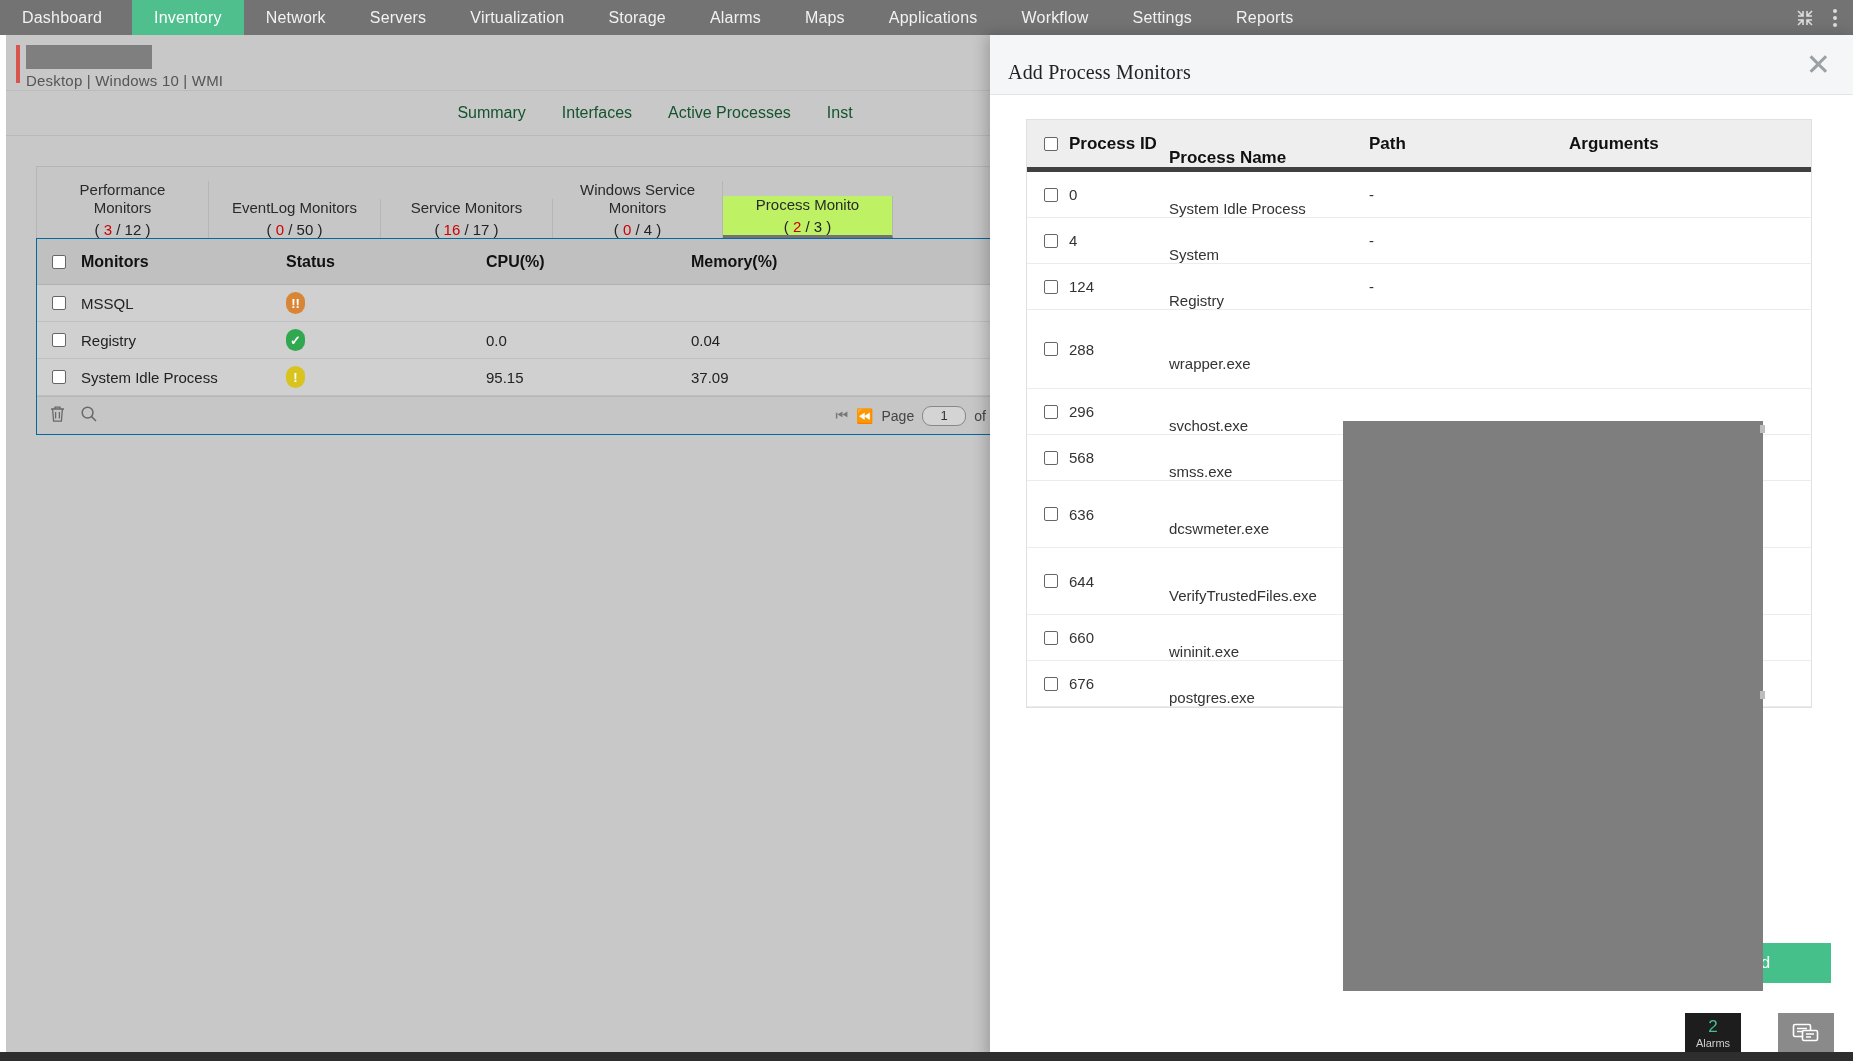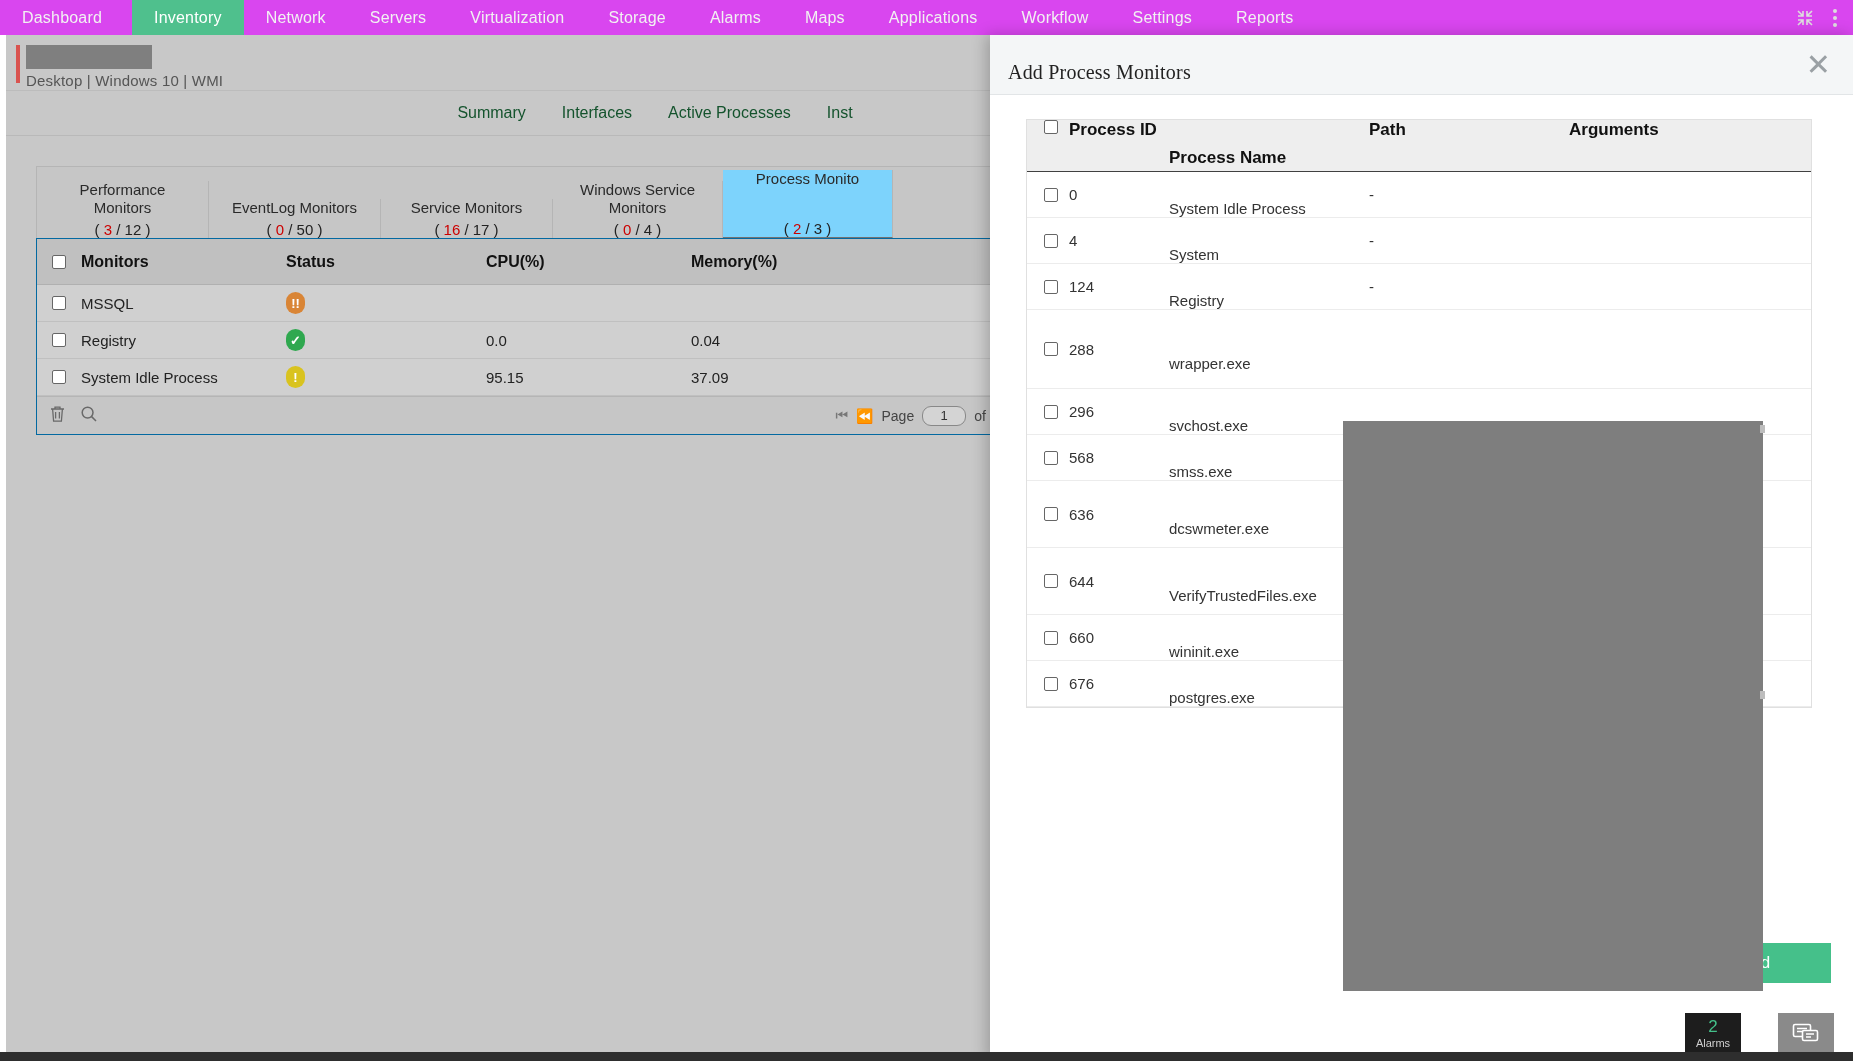--- a/index.html
+++ b/index.html
@@ -6,21 +6,21 @@
   html, body {
     width: 1853px; height: 1061px;
     font-family: "Liberation Sans", sans-serif;
     background: #ffffff; overflow: hidden;
   }
   #root { position: relative; width: 1853px; height: 1061px; background:#fff; }
 
   
   .topnav {
     position: absolute; left:0; top:0; width:1853px; height:35px;
-    background:#d946ef; display:flex; align-items:stretch;
+    background:#737373; display:flex; align-items:stretch;
   }
   .nav-items { display:flex; align-items:stretch; }
   .nav-item {
     display:flex; align-items:center; justify-content:center;
     padding: 0 22px; color:#f2f2f2; font-size:16px; letter-spacing:.2px;
     cursor:pointer; white-space:nowrap;
   }
   .nav-item.active { background:#4FC08D; color:#ffffff;margin-left:8px; }
   .nav-right {
     margin-left:auto; display:flex; align-items:center; gap:16px;
@@ -65,21 +65,21 @@
     margin:0 0 0 36px; display:flex; align-items:flex-end;
     background:#c6c6c6; border:1px solid #b5b5b5; border-bottom:none;
     width:1000px; height:72px; overflow:hidden;
   }
   .cat-tab {
     flex:0 0 auto; display:flex; flex-direction:column;
     align-items:center; justify-content:center;
     border-right:1px solid #b5b5b5; cursor:pointer; padding:0 16px;
     background:#c6c6c6;
   }
-  .cat-tab.active { background:#7dd3fc; border-bottom:1px solid #737373;gap:28px; }
+  .cat-tab.active { background:#bef264; border-bottom:3px solid #737373; }
   .cat-title { font-size:15px; color:#2a2a2a; text-align:center; line-height:1.25; }
   .cat-count { font-size:15px; color:#222; margin-top:3px; white-space:nowrap; }
   .cat-count .bad { color:#cc0000; }
 
   
   .dtable { margin-left:36px; width:1000px; background:#fff; border:1px solid #0369a1; }
   .dt-head {
     display:flex; align-items:center; height:46px;
     background:#c0c0c0; border-bottom:1px solid #b0b0b0;
   }
@@ -133,22 +133,22 @@
   }
   .modal-title {
     font-family:"Liberation Serif", serif;
     font-size:20px; color:#222; letter-spacing:.2px;margin-top:16px;
   }
   .modal-close { margin-left:auto; font-size:30px; color:#9aa0a4; cursor:pointer; line-height:1; font-weight:300; }
 
   .modal-body { padding:24px 22px 0 36px; position:relative; }
   .ptable { width:786px; border:1px solid #e0e0e0; background:#fff; }
   .pt-head {
-    display:flex; align-items:flex-start; height:52px;
-    background:#eeeeee; border-bottom:1px solid #404040;
+    display:flex; align-items:center; height:52px;
+    background:#eeeeee; border-bottom:5px solid #404040;
   }
   .pt-row {
     display:flex; align-items:center; min-height:44px;
     border-bottom:1px solid #ececec; background:#fff;
   }
   .pt-cell { font-size:15px; color:#333; }
   .p-check { width:42px; display:flex; justify-content:center; padding-left:6px; }
   .p-id    { width:100px; }
   .p-name  { width:200px;margin-top:28px; }
   .p-path  { width:200px; }

